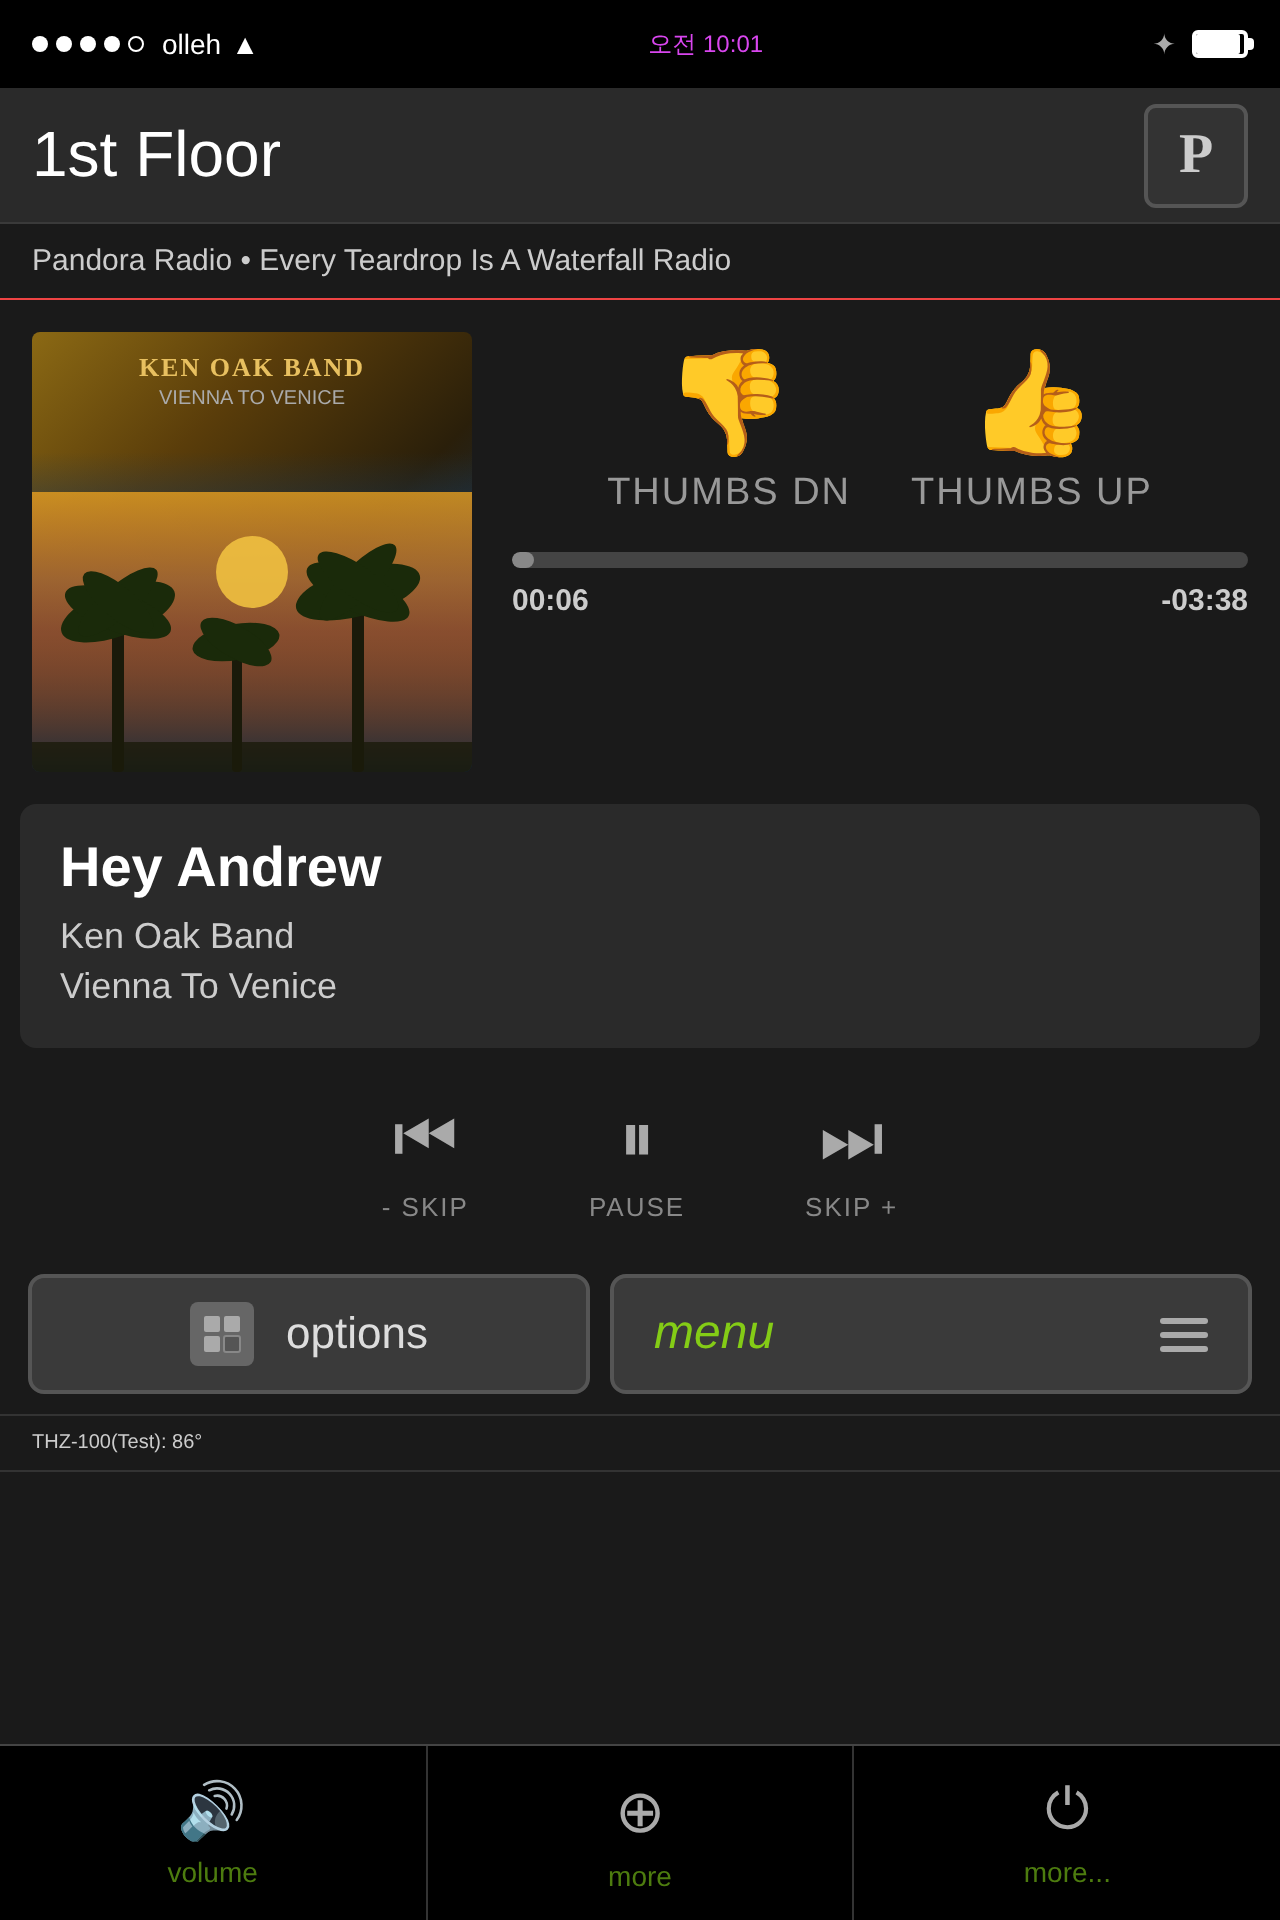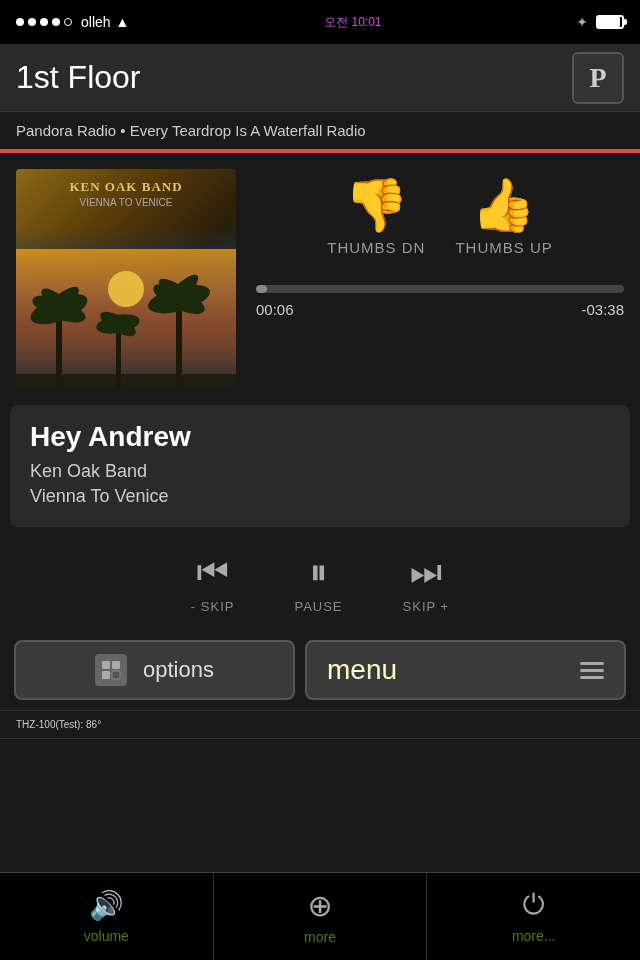--- a/index.html
+++ b/index.html
@@ -84,21 +84,21 @@
       color: #ccc;
       font-family: serif;
     }
 
     
     .station-info {
       background: #1a1a1a;
       padding: 10px 16px;
       font-size: 15px;
       color: #ccc;
-      border-bottom: 4px solid #ef4444;
+      border-bottom: 1px solid #ef4444;
     }
 
     
     .now-playing {
       background: #1a1a1a;
       display: flex;
       align-items: flex-start;
       padding: 16px;
       gap: 20px;
     }
@@ -165,28 +165,29 @@
       align-items: center;
       gap: 8px;
       cursor: pointer;
     }
     .thumb-icon {
       font-size: 52px;
       color: #888;
       line-height: 1;
     }
     .thumb-label {
-      font-size: 15px;
+      font-size: 19px;
       color: #999;
       letter-spacing: 1px;
     }
 
     .progress-area {
       width: 100%;
-      margin-top: 19px;
+      margin-top: 8px;
+      font-weight: bold;
     }
     .progress-bar-container {
       width: 100%;
       height: 8px;
       background: #444;
       border-radius: 4px;
       overflow: hidden;
       margin-bottom: 8px;
     }
     .progress-bar-fill {
@@ -284,22 +285,23 @@
       border: 2px solid #555;
       border-radius: 8px;
       height: 60px;
       display: flex;
       align-items: center;
       justify-content: space-between;
       padding: 0 20px;
       cursor: pointer;
     }
     .btn-menu-label {
-      font-size: 28px;
-      color: #fef9c3;
+      font-size: 24px;
+      color: #84cc16;
+      font-style: italic;
     }
     .menu-lines {
       display: flex;
       flex-direction: column;
       gap: 4px;
     }
     .menu-line {
       width: 24px;
       height: 3px;
       background: #aaa;

